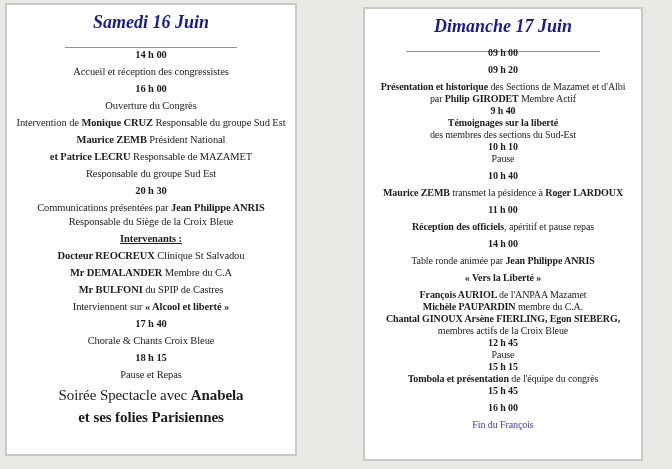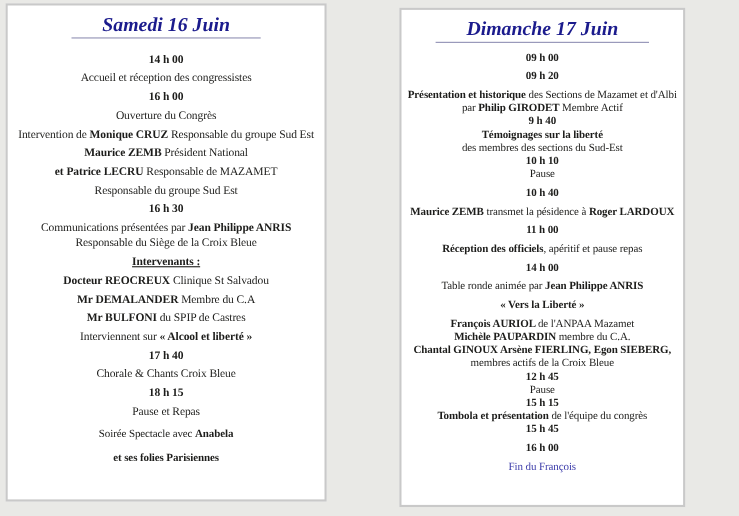--- a/index.html
+++ b/index.html
@@ -12,40 +12,40 @@
   }
   .page {
     position: absolute;
     background: var(--panel-background, #ffffff);
     border: 2px solid var(--panel-border, #c9c9c9);
     color: var(--text-color, #1d1d1b);
     text-align: center;
     overflow: hidden;
   }
   #left-page  { left:5px;  top:3px; width:292px; height:453px; padding:6px 5px 0; }
-  #right-page { left:363px; top:7px; width:260px; height:454px; padding:6px 4px 0; }
+  #right-page { left:363px; top:7px; width:280px; height:454px; padding:6px 4px 0; }
   .title {
     font-style: italic;
     font-weight: bold;
     font-size: 18px;
     line-height: 22px;
     color: var(--title-color, #1b1b8d);
     white-space: nowrap;
   }
   #left-page  .title { margin-bottom:15px; }
   #right-page .title { margin-bottom:10px; }
   .title-text {
     border-bottom: 1px solid var(--title-underline, #9090b4);
-    padding: 0 28px 2px;
+    padding: 0 28px 15px;
   }
   .line { white-space: nowrap; letter-spacing: -0.1px; }
   #left-page  .line { font-size:10.5px; line-height:13px; margin-top:4px; }
   #left-page  .line.tight { margin-top:1px; }
   #left-page  .line.gap   { margin-top:18px; }
-  #left-page  .line.big   { font-size:10px; line-height:16px; margin-top:6px; }
+  #left-page  .line.big   { font-size:15px; line-height:16px; margin-top:6px; }
   #left-page  .line.small { font-size:9.5px; }
   #right-page .line { font-size:10px; line-height:12px; margin-top:0; }
   #right-page .line.sp { margin-top:5px; }
   .line.time { font-weight:bold; }
   .line.finale { color: var(--finale-color, #3d3daa); }
   .b { font-weight:bold; }
   .u { text-decoration:underline; }
 </style>
 </head>
 <body>
@@ -54,21 +54,21 @@
   <div class="title"><span class="title-text">Samedi 16 Juin</span></div>
   <div>
       <div class="line time"><span class="b">14 h 00</span></div>
       <div class="line"><span>Accueil et réception des congressistes</span></div>
       <div class="line time"><span class="b">16 h 00</span></div>
       <div class="line"><span>Ouverture du Congrès</span></div>
       <div class="line"><span>Intervention de </span><span class="b">Monique CRUZ </span><span>Responsable du groupe Sud Est</span></div>
       <div class="line"><span class="b">Maurice ZEMB </span><span>Président National</span></div>
       <div class="line"><span class="b">et Patrice LECRU </span><span>Responsable de MAZAMET</span></div>
       <div class="line"><span>Responsable du groupe Sud Est</span></div>
-      <div class="line time"><span class="b">16 h 30</span></div>
+      <div class="line time"><span class="b">20 h 30</span></div>
       <div class="line"><span>Communications présentées par </span><span class="b">Jean Philippe ANRIS</span></div>
       <div class="line tight"><span>Responsable du Siège de la Croix Bleue</span></div>
       <div class="line"><span class="b u">Intervenants :</span></div>
       <div class="line"><span class="b">Docteur REOCREUX </span><span>Clinique St Salvadou</span></div>
       <div class="line"><span class="b">Mr DEMALANDER </span><span>Membre du C.A</span></div>
       <div class="line"><span class="b">Mr BULFONI </span><span>du SPIP de Castres</span></div>
       <div class="line"><span>Interviennent sur </span><span class="b">« Alcool et liberté »</span></div>
       <div class="line time"><span class="b">17 h 40</span></div>
       <div class="line"><span>Chorale &amp; Chants Croix Bleue</span></div>
       <div class="line time"><span class="b">18 h 15</span></div>

